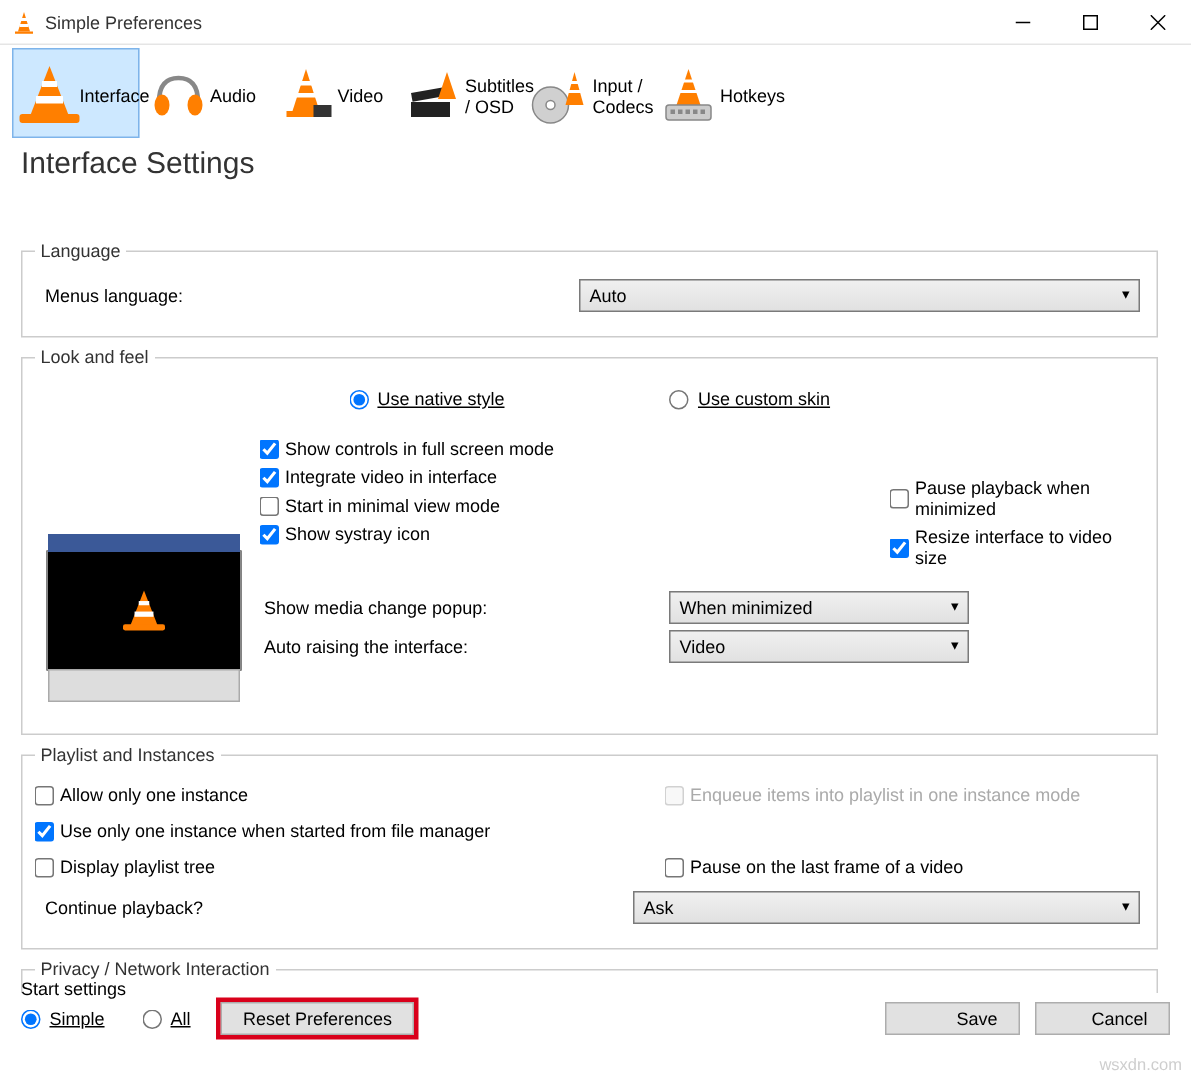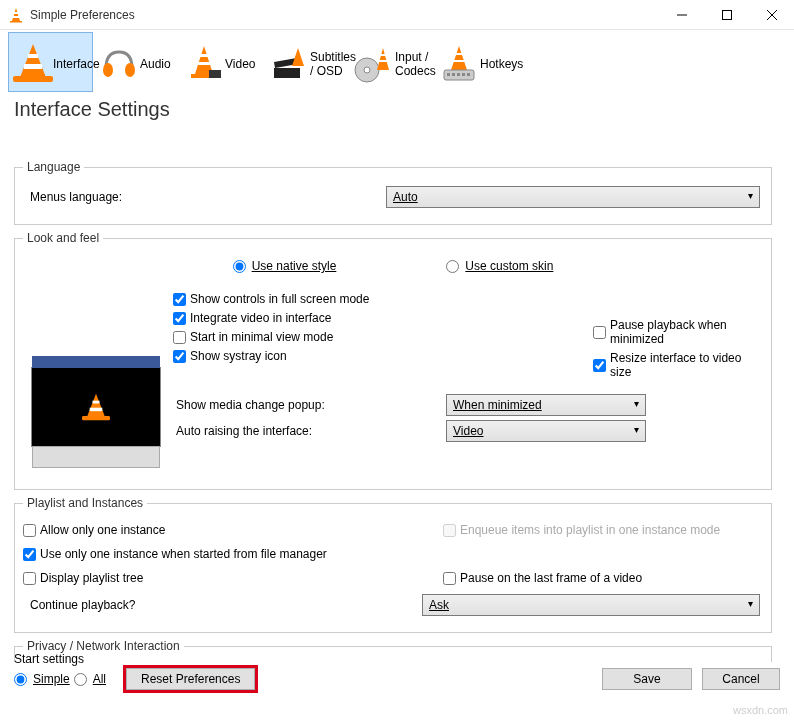--- a/index.html
+++ b/index.html
@@ -30,21 +30,21 @@
 
 
 .content { position: absolute; top: 160px; left: 14px; right: 14px; bottom: 60px; overflow-y: scroll; padding-right: 8px; }
 fieldset { border: 1px solid #ccc; margin-bottom: 6px; padding: 8px 8px 12px 8px; position: relative; }
 legend { padding: 0 4px; color: #333; }
 .row { display: flex; align-items: center; margin: 4px 3px; min-height: 22px; }
 .label-col { width: 360px; padding-left: 4px; }
 .control-col { flex: 1; }
 .control-col.narrow { flex: 0 0 200px; }
 
-select, .combo { width: 100%; height: 22px; border: 1px solid #7a7a7a; background: #e1e1e1 linear-gradient(#f0f0f0,#e1e1e1); padding: 0 20px 0 6px; appearance: none; position: relative; cursor: pointer; text-decoration: underline; }
+select, .combo { width: 100%; height: 22px; border: 1px solid #7a7a7a; background: #e1e1e1 linear-gradient(#f0f0f0,#e1e1e1); padding: 0 20px 0 6px; appearance: none; position: relative; cursor: pointer; }
 .combo { display: flex; align-items: center; }
 .combo::after { content: "▾"; position: absolute; right: 6px; top: 3px; font-size: 10px; }
 
 .check-row { display: flex; align-items: center; gap: 4px; margin: 5px 0; }
 .check-row input[type=checkbox] { width: 13px; height: 13px; }
 .check-row.disabled { color: #aaa; }
 
 .radio-row { display: flex; gap: 110px; justify-content: center; margin: 6px 0 14px 0; }
 .radio-opt { display: flex; align-items: center; gap: 6px; text-decoration: underline; }
 
@@ -54,22 +54,22 @@
 
 
 .thumb { width: 130px; height: 80px; background: #000; border: 1px solid #888; position: absolute; left: 8px; top: 80px; display: flex; align-items: center; justify-content: center; }
 .thumb-bar-top { position: absolute; top: -12px; left: 0; right: 0; height: 12px; background: #3b5998; font-size: 7px; color: #fff; padding: 1px 2px; }
 .thumb-bar-bot { position: absolute; bottom: -22px; left: 0; right: 0; height: 22px; background: #ddd; border: 1px solid #aaa; }
 .look-body { position: relative; padding-left: 150px; min-height: 190px; }
 
 
 .footer { position: absolute; left: 0; right: 0; bottom: 26px; height: 34px; display: flex; align-items: center; padding: 0 14px; }
 .show-settings-lbl { position: absolute; left: 14px; bottom: 56px; }
-.footer-radios { display: flex; gap: 4px; }
-.btn { height: 22px; padding: 0 14px; border: 1px solid #adadad; background: #e1e1e1; cursor: pointer; }
+.footer-radios { display: flex; gap: 25px; }
+.btn { height: 22px; padding: 0 14px; border: 1px solid #adadad; background: #e1e1e1; cursor: pointer; text-align: right; }
 .btn.highlight { outline: 3px solid #d9001b; }
 .footer .spacer { flex: 1; }
 
 .watermark { position: absolute; right: 6px; bottom: 6px; color: #adadad; font-size: 11px; opacity: .6; }
 
 
 .content::-webkit-scrollbar { width: 16px; }
 .content::-webkit-scrollbar-track { background: #f0f0f0; }
 .content::-webkit-scrollbar-thumb { background: #c2c2c2; border: 1px solid #a0a0a0; }
 </style>
@@ -323,16 +323,16 @@
     <label class="radio-opt">
         <input type="radio" style=""> 
         <span>All</span>
       </label>
   </div>
   <div style="width:20px"></div>
   <button class="btn highlight">Reset Preferences</button>
   <div class="spacer"></div>
   <button class="btn" style="width:90px">Save</button>
   <div style="width:10px"></div>
-  <button class="btn" style="width:78px">Cancel</button>
+  <button class="btn" style="width:90px">Cancel</button>
 </div>
 
 <div class="watermark">wsxdn.com</div>
 
 </body></html>

